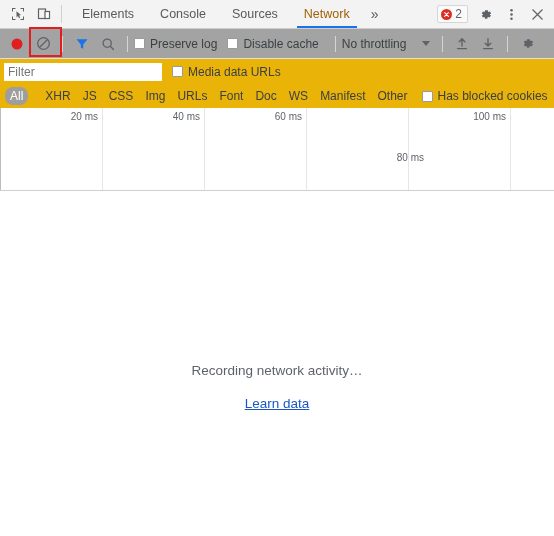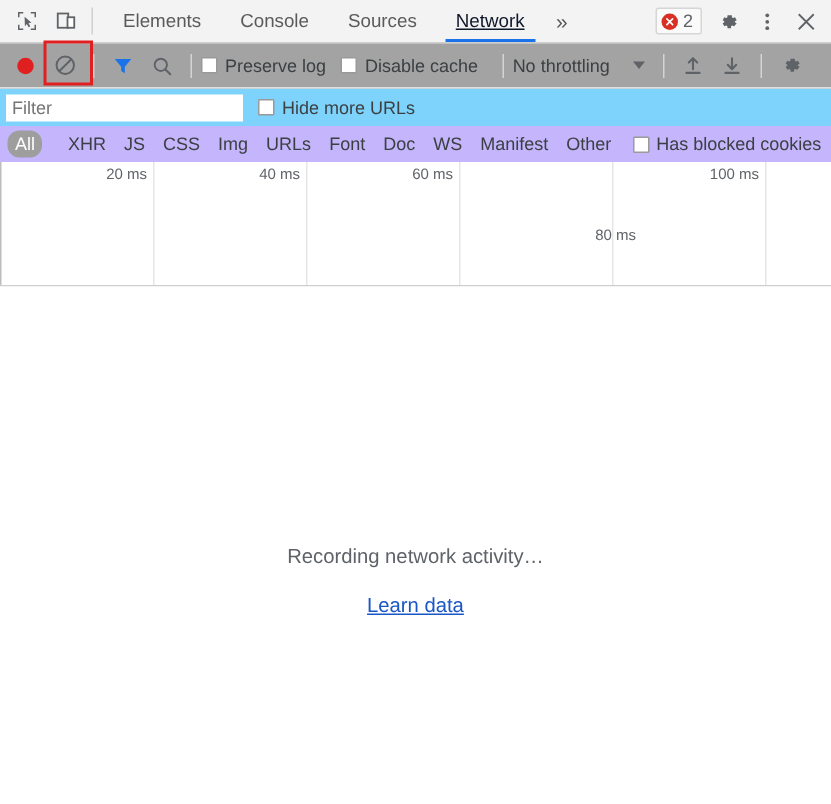--- a/index.html
+++ b/index.html
@@ -63,22 +63,21 @@
     padding: 0 13px;
     display: flex;
     align-items: center;
     font-size: 12.5px;
     color: #5a5a5a;
     cursor: pointer;
     position: relative;
     white-space: nowrap;
   }
   .tab.active {
-    color: #0f172a;
-    text-decoration: underline;
+    color: #a16207;
   }
   .tab.active::after {
     content: "";
     position: absolute;
     left: 6px;
     right: 6px;
     bottom: 0;
     height: 2px;
     background: #1a73e8;
   }
@@ -192,21 +191,21 @@
     pointer-events: none;
     z-index: 20;
   }
 
   
   .filterrow {
     height: 25px;
     min-height: 25px;
     display: flex;
     align-items: center;
-    background: #7dd3fc;
+    background: #eab308;
     padding: 0 4px;
   }
   .filter-input {
     width: 158px;
     height: 18px;
     border: none;
     outline: none;
     background: #fff;
     font-family: "Liberation Sans", sans-serif;
     font-size: 12px;
@@ -216,21 +215,21 @@
     box-sizing: border-box;
   }
   .filter-input::placeholder { color: #757575; opacity: 1; }
 
   
   .typerow {
     height: 24px;
     min-height: 24px;
     display: flex;
     align-items: center;
-    background: #c4b5fd;
+    background: #eab308;
     padding: 0 4px;
   }
   .chip {
     font-size: 12px;
     color: #3c4043;
     padding: 2px 5px;
     margin: 0 1px;
     border-radius: 8px;
     cursor: pointer;
     white-space: nowrap;
@@ -444,21 +443,21 @@
       </svg>
     </div>
   </div>
 
   <div class="highlight-box" style="left:29px; top:27px; width:33px; height:30px;"></div>
 
   <div class="filterrow">
     <input class="filter-input" type="text" placeholder="Filter" style="">
     <div class="chk-wrap">
       <span class="chkbox"></span>
-      <span class="chk-label">Hide more URLs</span>
+      <span class="chk-label">Media data URLs</span>
     </div>
   </div>
 
   <div class="typerow">
     <div class="chip selected">All</div>
     <div class="chip-sep"></div>
     <div class="chip">XHR</div>
     <div class="chip">JS</div>
     <div class="chip">CSS</div>
     <div class="chip">Img</div>

